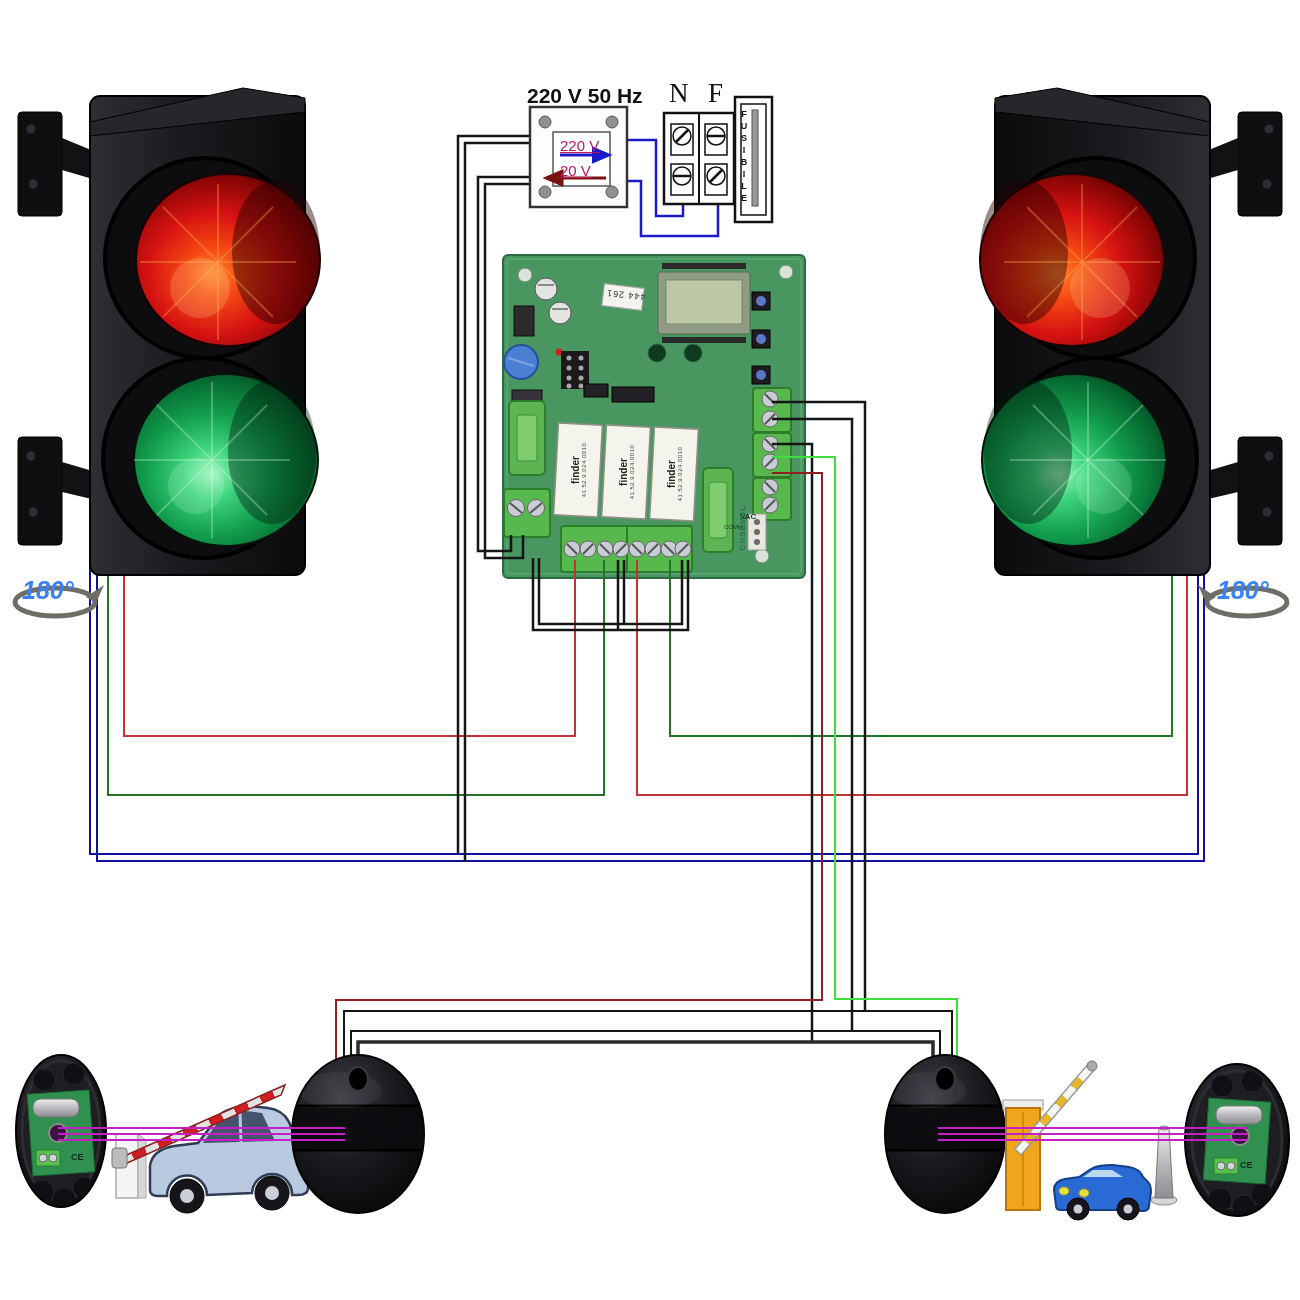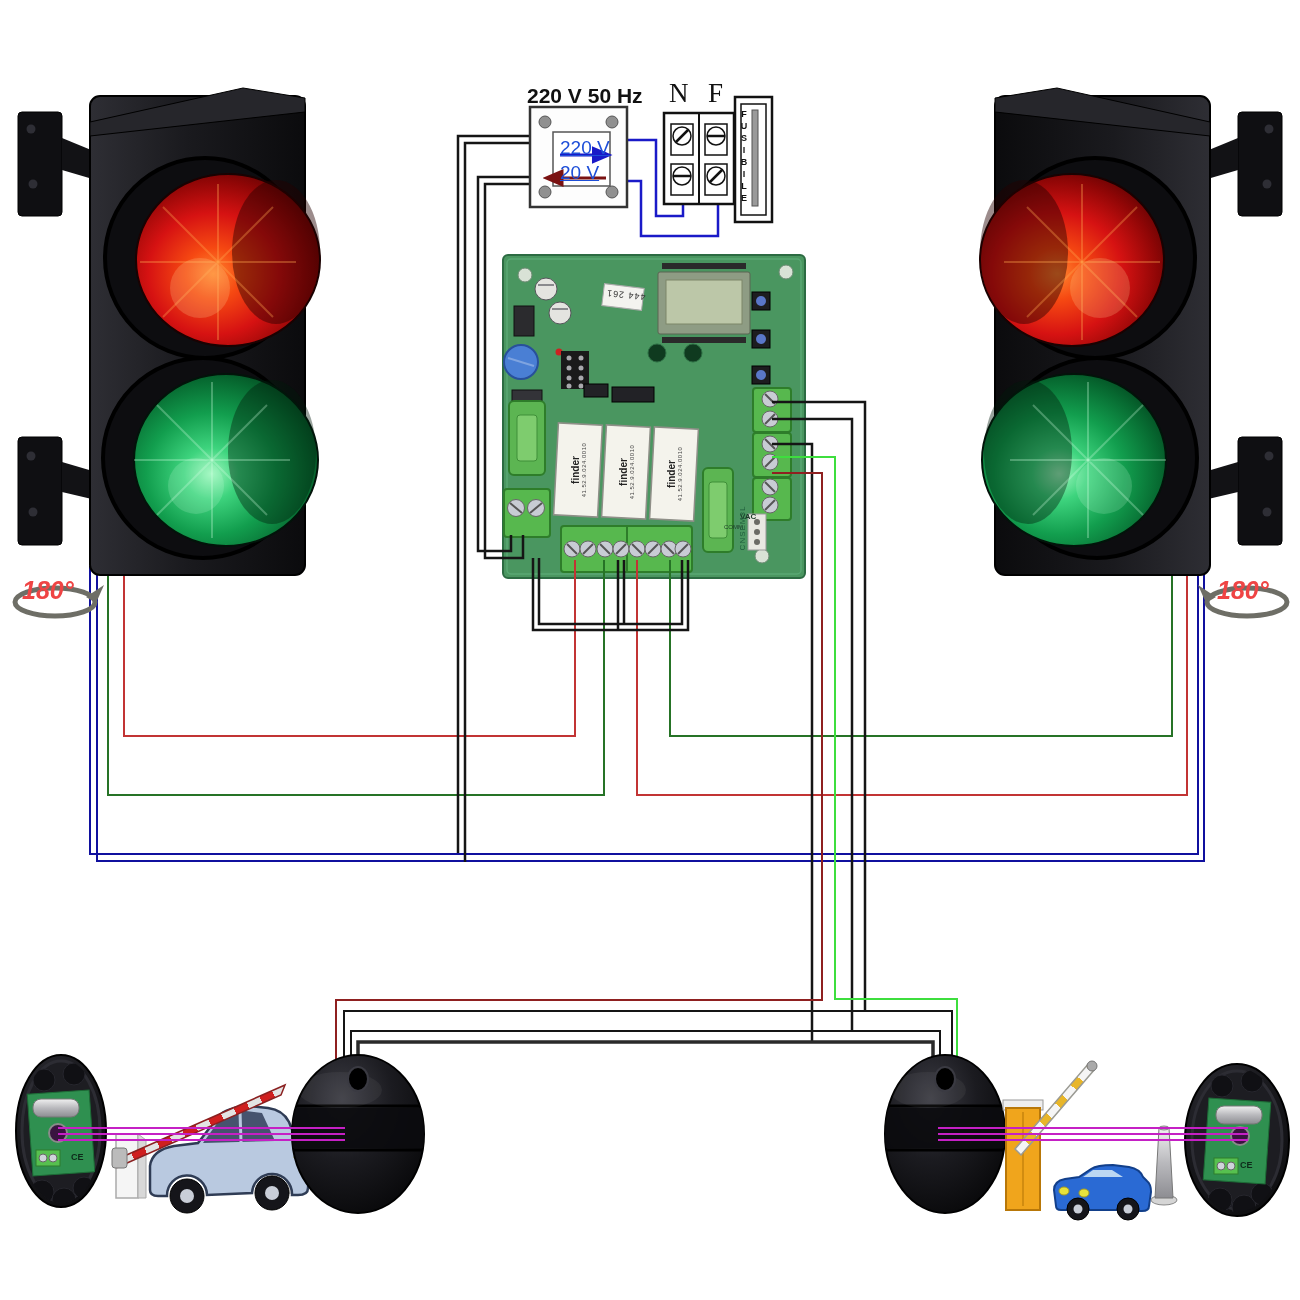--- a/index.html
+++ b/index.html
@@ -1,24 +1,24 @@
 <!DOCTYPE html>
 <html><head>
 <meta charset="utf-8">
 <style>
   html,body{margin:0;padding:0;background:#ffffff;}
   #stage{position:relative;width:1300px;height:1300px;background:#ffffff;overflow:hidden;
          font-family:"Liberation Sans", sans-serif;padding-left:12px;}
   #gfx{position:absolute;left:0;top:0;}
   .lbl{position:absolute;color:#111;white-space:nowrap;pointer-events:none;}
   .t-title{font-size:21px;font-weight:bold;}
-  .t-volt{font-size:19px;text-decoration:underline;color:#1d4ed8;}
+  .t-volt{font-size:15px;text-decoration:underline;color:#be185d;}
   .t-nf{font-family:"Liberation Serif", serif;font-size:27px;}
   .t-fuse{font-size:9px;font-weight:bold;letter-spacing:2px;writing-mode:vertical-rl;text-orientation:upright;height:104px;line-height:10px;}
-  .t-180{font-size:25px;font-weight:bold;font-style:italic;color:#ef4444;}
+  .t-180{font-size:25px;font-weight:bold;font-style:italic;color:#3b82f6;}
   .relay-label{width:92px;text-align:center;transform:translate(-50%,-50%) rotate(-90deg);color:#333;}
   .relay-brand{font-size:10px;font-weight:bold;color:#222;}
   .relay-model{font-size:6px;letter-spacing:.5px;color:#444;}
   .t-sticker{font-size:9px;letter-spacing:1px;color:#333;transform:rotate(186deg);}
   .t-vac{font-size:8px;font-weight:bold;color:#1c3a28;}
   .t-comm{font-size:6px;color:#1c3a28;}
   .t-code{font-size:8px;color:#1f5e3c;transform:translate(-50%,-50%) rotate(-90deg);letter-spacing:1px;}
   .t-ce{font-size:9px;font-weight:bold;color:#0e2a1a;text-align:center;}
 </style>
 </head>

